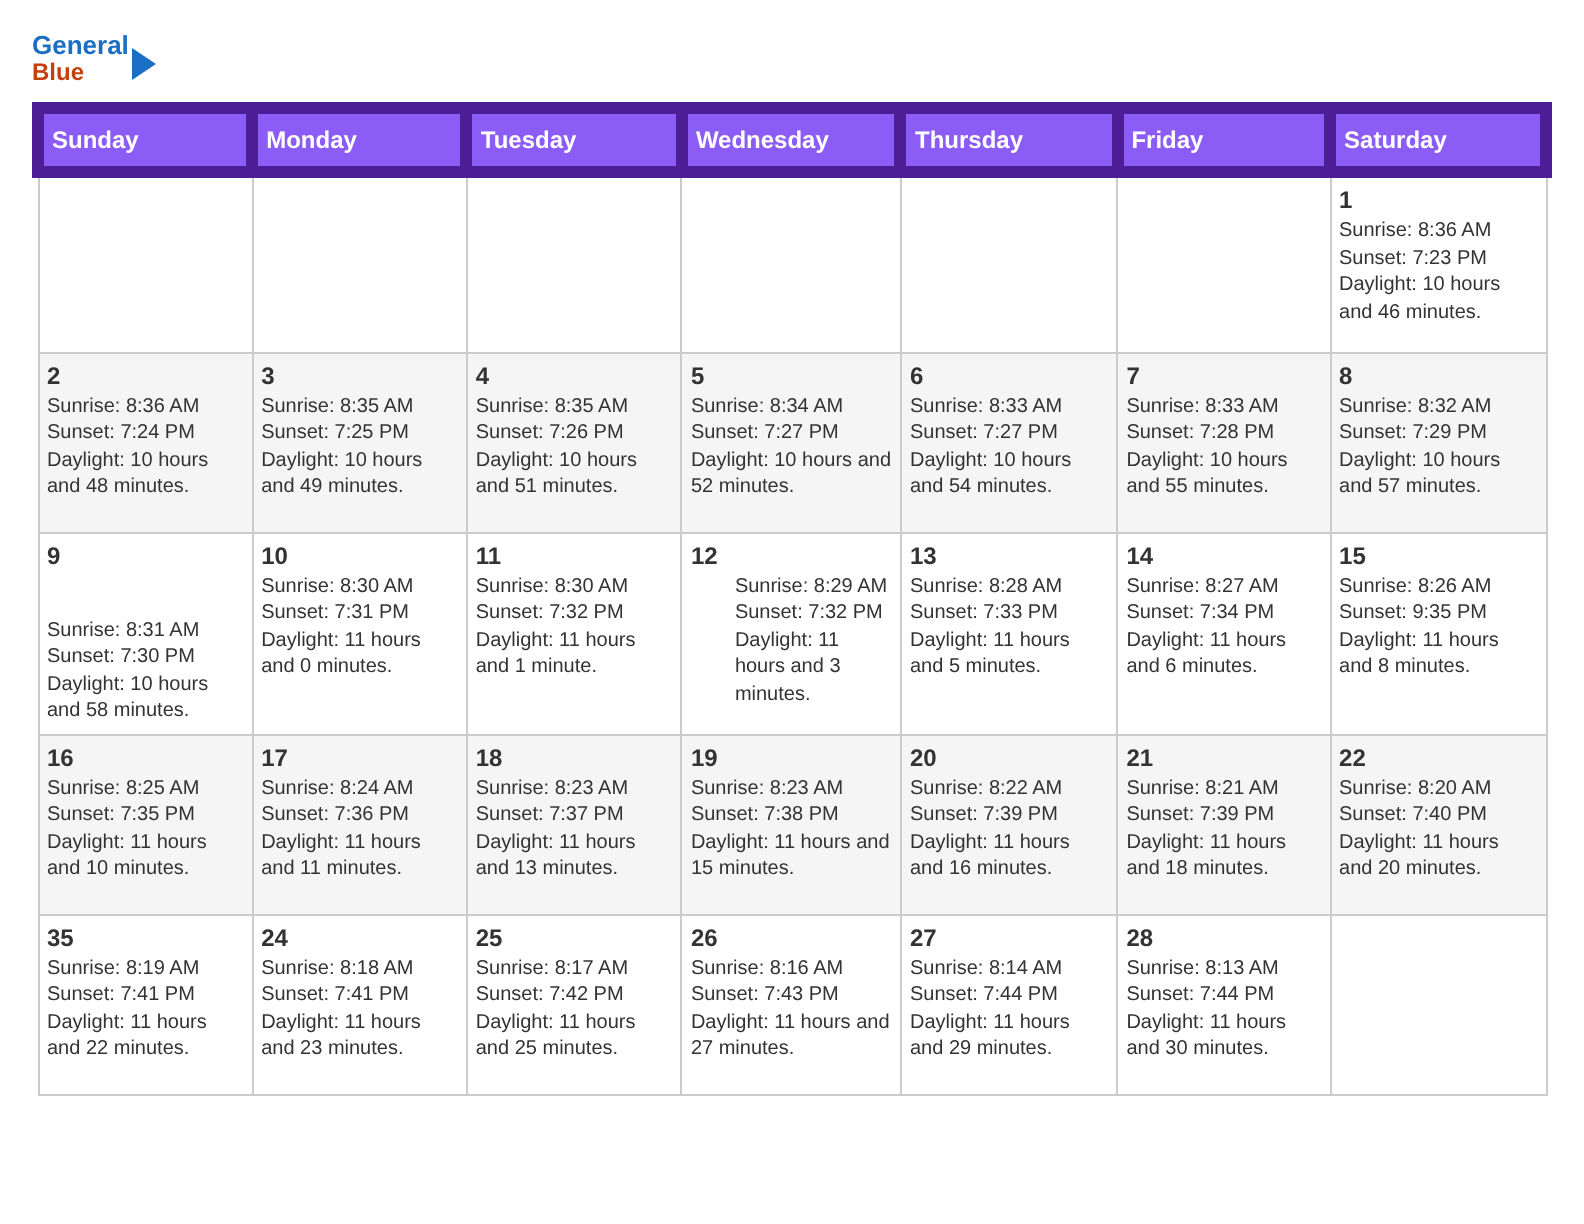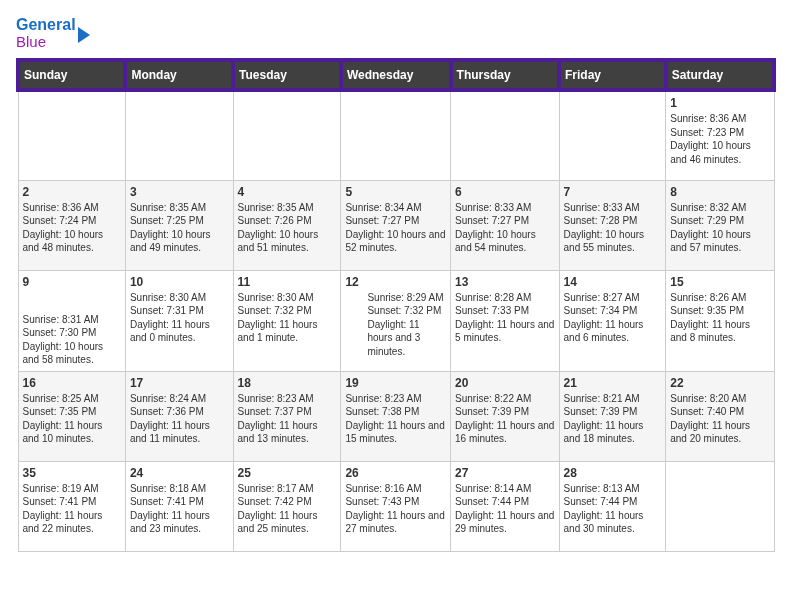--- a/index.html
+++ b/index.html
@@ -41,27 +41,27 @@
       font-size: 16px;
       font-weight: normal;
       color: #555;
     }
     .calendar {
       width: 100%;
       border-collapse: collapse;
       font-size: 11px;
     }
     .calendar thead tr th {
-      background: #404040;
+      background: #8b5cf6;
       color: #fff;
       padding: 6px 4px;
       text-align: left;
       font-size: 12px;
       font-weight: bold;
-      border: 4px solid #4c1d95;
+      border: 6px solid #4c1d95;
     }
     .calendar tbody tr td {
       vertical-align: top;
       border: 1px solid #ccc;
       padding: 4px;
       width: 113px;
       min-height: 90px;
       height: 90px;
       color: #333;
       background: #fff;
@@ -88,24 +88,24 @@
     }
   </style>
 </head>
 <body>
 
 <div class="header">
   <div class="logo">
     <div>
       <div style="display:flex;align-items:center;gap:2px;">
         <div>
-          <div style="font-size:16px;font-weight:bold;color:#333;line-height:1.1;">
+          <div style="font-size:13px;font-weight:bold;color:#333;line-height:1.1;">
             <span style="color:#1a6fc4;">General</span>
           </div>
-          <div style="font-size:15px;font-weight:normal;color:#a21caf;line-height:1.1;">Blue</div>
+          <div style="font-size:12px;font-weight:bold;color:#c2410c;line-height:1.1;">Blue</div>
         </div>
         <div class="logo-arrow"></div>
       </div>
     </div>
   </div>
   <div class="title-block">
   </div>
 </div>
 
 <table class="calendar">

